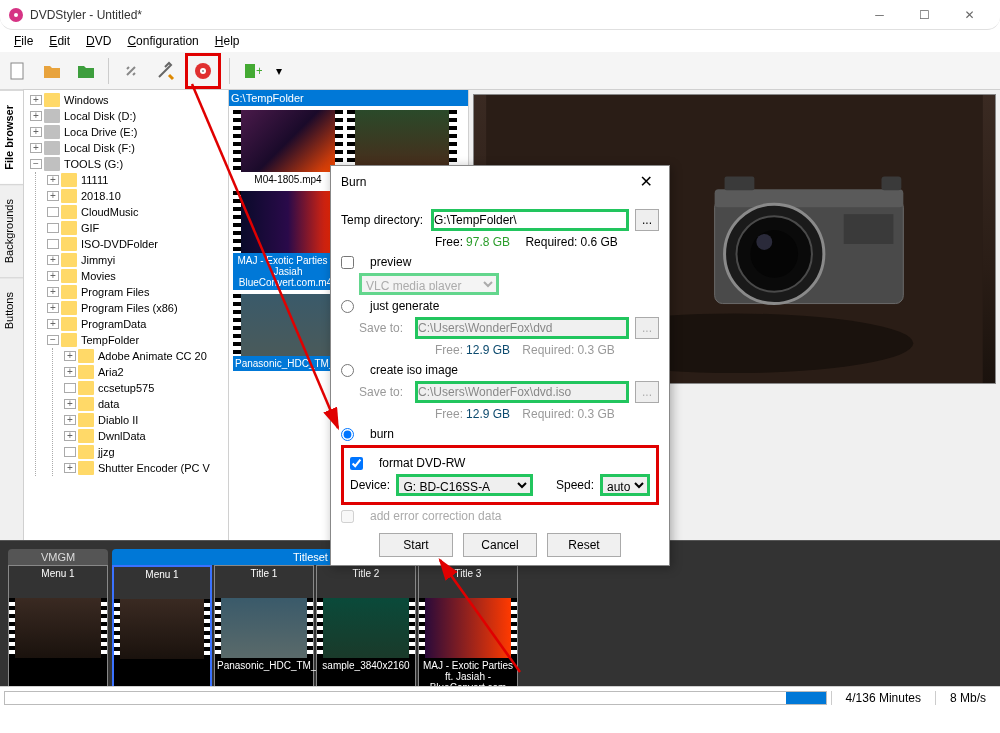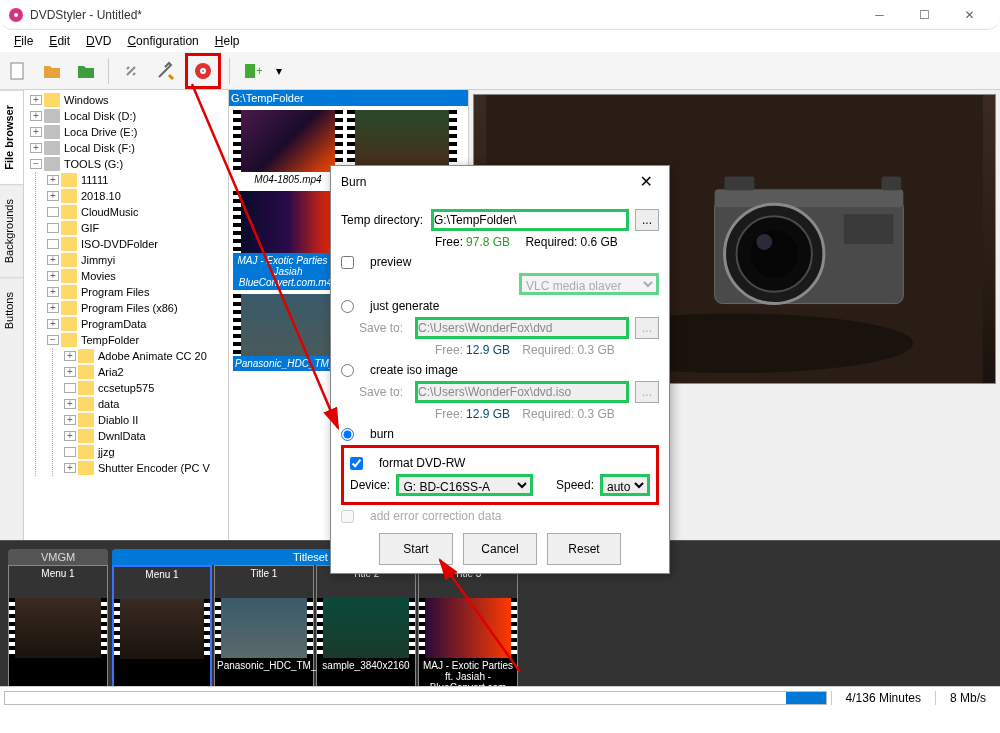--- a/index.html
+++ b/index.html
@@ -34,21 +34,21 @@
 .tree-item .expander { width: 12px; text-align: center; color: #666; font-size: 10px; border: 1px solid #aaa; margin-right: 2px; line-height: 8px; height: 10px; }
 .tree-item .folder-icon { width: 16px; height: 14px; background: #ffd968; border-radius: 1px; margin-right: 4px; position: relative; }
 .tree-item .folder-icon.drive { background: #c0c0c0; }
 .tree-item .label { font-size: 11px; }
 .tree-children { padding-left: 16px; }
 .tree-children .tree-children { border-left: 1px dotted #aaa; margin-left: 5px; padding-left: 11px; }
 
 .thumb-pane { width: 240px; background: #fff; border-right: 1px solid #d0d0d0; overflow: hidden; }
 .thumb-header { background: #0078d7; color: #fff; padding: 2px; font-size: 11px; }
 .thumb-grid { display: flex; flex-wrap: wrap; gap: 4px; padding: 4px; }
-.thumb-item { width: 110px; text-align: center; font-style: italic; }
+.thumb-item { width: 110px; text-align: center; }
 .thumb-frame { width: 110px; height: 62px; background: #222; border-left: 8px solid #000; border-right: 8px solid #000; position: relative; }
 .thumb-frame::before, .thumb-frame::after { content: ''; position: absolute; top: 0; bottom: 0; width: 8px; background: repeating-linear-gradient(#000 0 4px, #fff 4px 8px); }
 .thumb-frame::before { left: -8px; }
 .thumb-frame::after { right: -8px; }
 .thumb-caption { font-size: 10px; padding: 2px; line-height: 1.1; }
 .thumb-item.selected .thumb-caption { background: #0078d7; color: #fff; }
 
 .preview-pane { flex: 1; background: #f0f0f0; padding: 4px; }
 .preview-img { width: 100%; height: 290px; background: linear-gradient(180deg, #3a2a22 0%, #2a1d16 60%, #1a120d 100%); border: 1px solid #888; position: relative; }
 
@@ -73,35 +73,35 @@
 .status-cell { padding: 0 14px; border-left: 1px solid #ccc; }
 
 
 .dialog { position: absolute; left: 330px; top: 165px; width: 340px; background: #fff; border: 1px solid #888; box-shadow: 2px 2px 10px rgba(0,0,0,0.3); z-index: 100; }
 .dialog-title { display: flex; align-items: center; padding: 6px 10px; font-size: 12px; }
 .dialog-title .t { flex: 1; }
 .dialog-title .x { font-size: 16px; cursor: pointer; padding: 0 6px; }
 .dialog-body { padding: 8px 10px; }
 .row { display: flex; align-items: center; margin: 4px 0; gap: 6px; }
 .row label.lbl { width: 84px; text-align: left; }
-.row.indent { padding-left: 18px; justify-content: flex-end; }
+.row.indent { padding-left: 18px; }
 .row input[type=text], .row select { border: 3px solid #22c55e; padding: 2px 0; font-size: 12px; height: 22px; }
 .row input[type=text] { flex: 1; }
 .row input[type=text]:disabled, .row select:disabled { background: #f0f0f0; color: #888; }
 .row .browse { width: 24px; height: 22px; border: 1px solid #aaa; background: #eee; cursor: pointer; }
 .free-req { font-size: 11px; padding-left: 94px; margin-bottom: 6px; }
 .free-req .free { color: #2a9d2a; }
 .free-req.disabled { color: #999; }
 .free-req.disabled .free { color: #0c4a6e; }
 .radio-row, .check-row { display: flex; align-items: center; gap: 16px; margin: 4px 0; }
 .check-row.disabled { color: #aaa; }
 .device-highlight { border: 3px solid #e00000; padding: 4px 6px; margin: 2px 0; }
 .device-highlight .row { margin: 3px 0; }
 .dlg-buttons { display: flex; gap: 10px; justify-content: center; margin-top: 10px; }
-.dlg-buttons button { width: 74px; height: 32px; border: 1px solid #aaa; background: #f0f0f0; cursor: pointer; }
+.dlg-buttons button { width: 74px; height: 24px; border: 1px solid #aaa; background: #f0f0f0; cursor: pointer; }
 
 
 .arrow-svg { position: absolute; pointer-events: none; z-index: 200; }
 
 
 .tree-pane::-webkit-scrollbar { width: 16px; }
 .tree-pane::-webkit-scrollbar-track { background: #f0f0f0; }
 .tree-pane::-webkit-scrollbar-thumb { background: #c0c0c0; }
 </style>
 </head>

